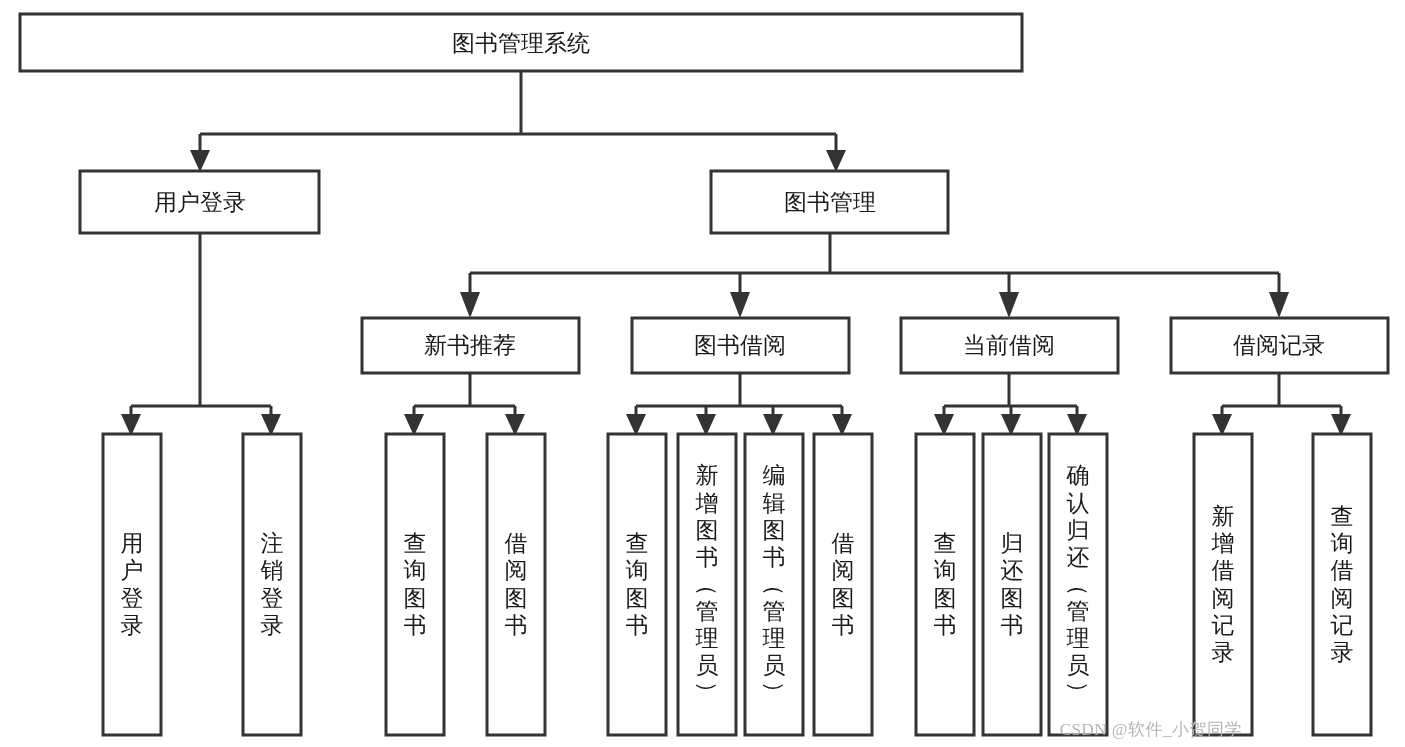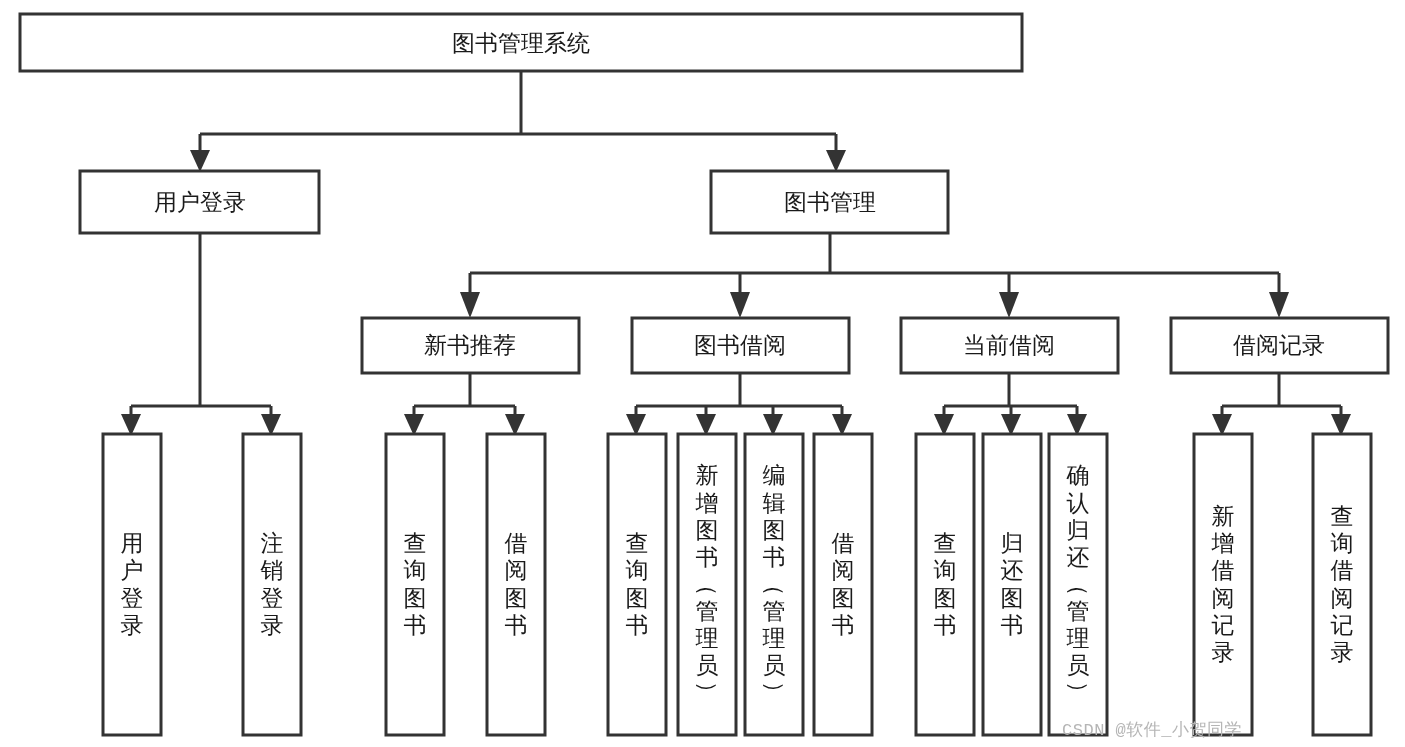--- a/index.html
+++ b/index.html
@@ -45,21 +45,21 @@
     fill: #1a1a1a;
     font-family: "DejaVu Sans", "Liberation Sans", sans-serif;
     font-size: 23px;
     text-anchor: middle;
     dominant-baseline: middle;
   }
   .watermark {
     position: absolute;
     right: 12px;
     bottom: 6px;
-    font-family: Liberation Mono, monospace;
+    font-family: Liberation Serif, serif;
     font-size: 17px;
     color: #b5b5b5;
     letter-spacing: 0.5px;
     white-space: nowrap;
     user-select: none;
   }
   .vtext-wrap {
     position: absolute;
     display: flex;
     flex-direction: column;

